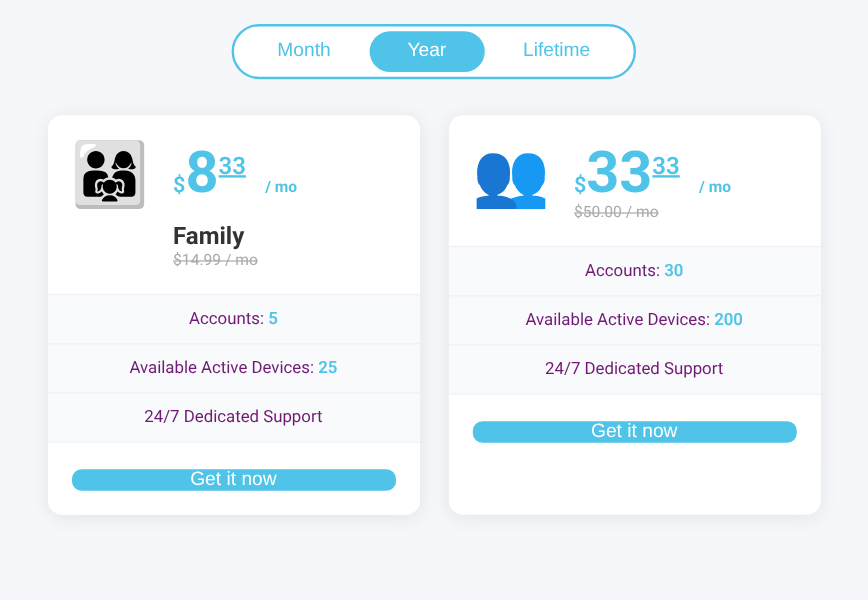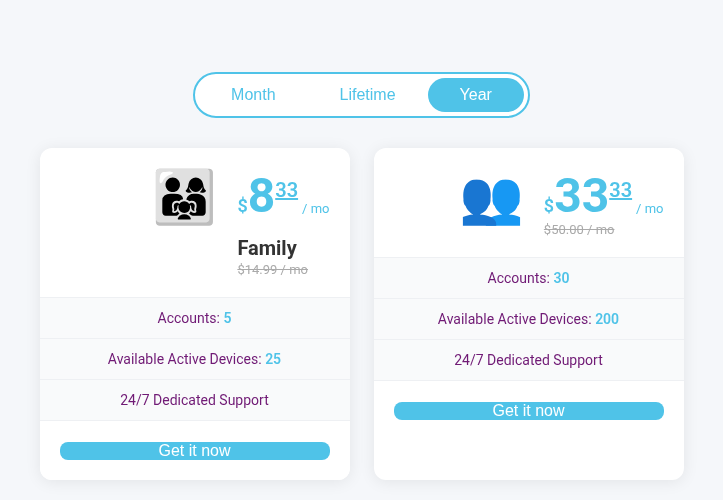--- a/index.html
+++ b/index.html
@@ -1,15 +1,15 @@
 <!DOCTYPE html>
 <html><head>
   <meta charset="utf-8">
   <style>
-    * { box-sizing: border-box; margin: 0; padding: 0; justify-content: flex-end; }
+    * { box-sizing: border-box; margin: 0; padding: 0; }
     body {
       font-family: -apple-system, BlinkMacSystemFont, 'Segoe UI', Roboto, sans-serif;
       background: #f5f7fa;
       display: flex;
       flex-direction: column;
       align-items: center;
       min-height: 500px;
       padding: 20px;
       width: 723px;
     }
@@ -95,23 +95,24 @@
       font-size: 20px;
       font-weight: 600;
       color: #4fc3e8;
       text-decoration: underline;
       align-self: flex-start;
       margin-top: 6px;
     }
     .price-period {
       font-size: 13px;
       color: #4fc3e8;
-      margin-left: 4px;
+      margin-left: 16px;
       align-self: flex-end;
       margin-bottom: 4px;
+      font-weight: bold;
     }
 
     .plan-name {
       font-size: 20px;
       font-weight: 700;
       color: #333;
       margin-top: 16px;
     }
 
     .original-price {
@@ -159,22 +160,22 @@
       font-weight: 500;
       cursor: pointer;
       transition: background 0.2s;
     }
   </style>
 </head>
 <body>
 
 <div class="toggle-container">
   <button class="toggle-btn">Month</button>
+  <button class="toggle-btn active">Year</button>
   <button class="toggle-btn">Lifetime</button>
-  <button class="toggle-btn active">Year</button>
 </div>
 
 <div class="cards-container">
 
   <div class="card">
     <div class="card-header">
       <div class="card-icon">👨‍👩‍👧</div>
       <div class="card-title-area">
         <div class="price-row">
           <span class="price-dollar">$</span>

